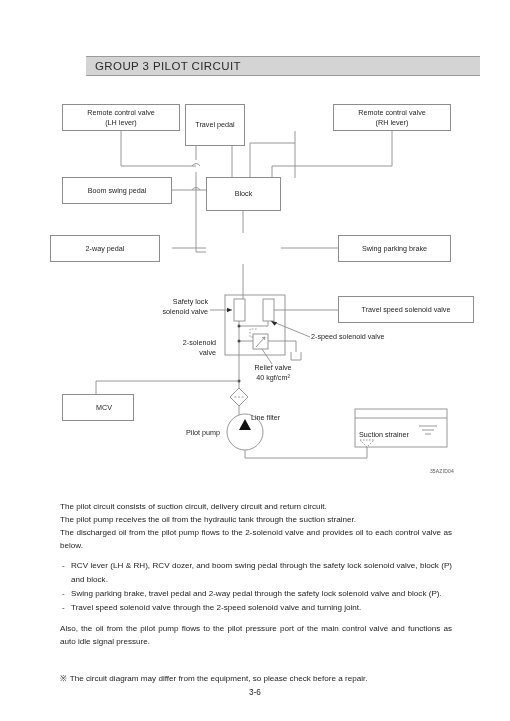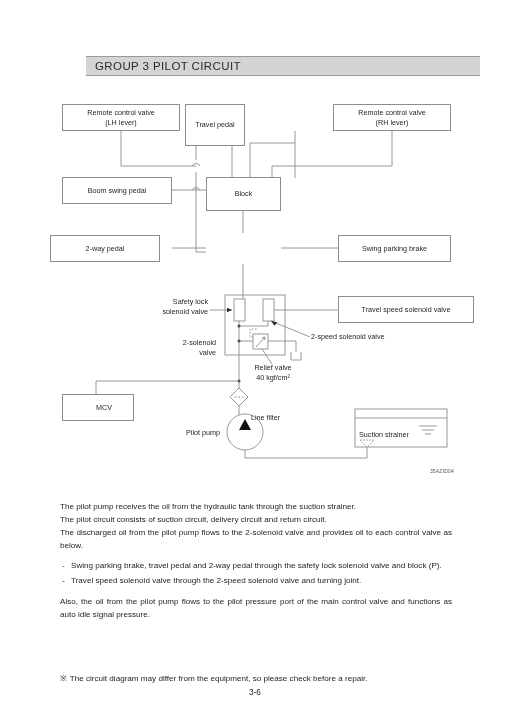--- a/index.html
+++ b/index.html
@@ -296,25 +296,26 @@
     <div class="dlabel rightal" style="left:251px; top:393px; width:60px;margin-top:20px;">Line filter</div>
 
     <div class="dlabel left" style="left:155px; top:428px; width:65px;">Pilot pump</div>
 
     <div class="dlabel rightal" style="left:359px; top:430px; width:90px;">Suction strainer</div>
 
     <div class="figcode">35AZID04</div>
   </div>
 
   <div class="body-text">
+    <p class="para">The pilot circuit consists of suction circuit, delivery circuit and return circuit.</p>
     <p class="para">The pilot pump receives the oil from the hydraulic tank through the suction strainer.</p>
-    <p class="para">The pilot circuit consists of suction circuit, delivery circuit and return circuit.</p>
     <p class="para">The discharged oil from the pilot pump flows to the 2-solenoid valve and provides oil to each control valve as below.</p>
 
     <ul class="bullets">
+      <li>RCV lever (LH &amp; RH), RCV dozer, and boom swing pedal through the safety lock solenoid valve, block (P) and block.</li>
       <li>Swing parking brake, travel pedal and 2-way pedal through the safety lock solenoid valve and block (P).</li>
       <li>Travel speed solenoid valve through the 2-speed solenoid valve and turning joint.</li>
     </ul>
 
     <p class="para spaced">Also, the oil from the pilot pump flows to the pilot pressure port of the main control valve and functions as auto idle signal pressure.</p>
   </div>
 
   <div class="note">
     <span class="star">※</span><span>The circuit diagram may differ from the equipment, so please check before a repair.</span>
   </div>

